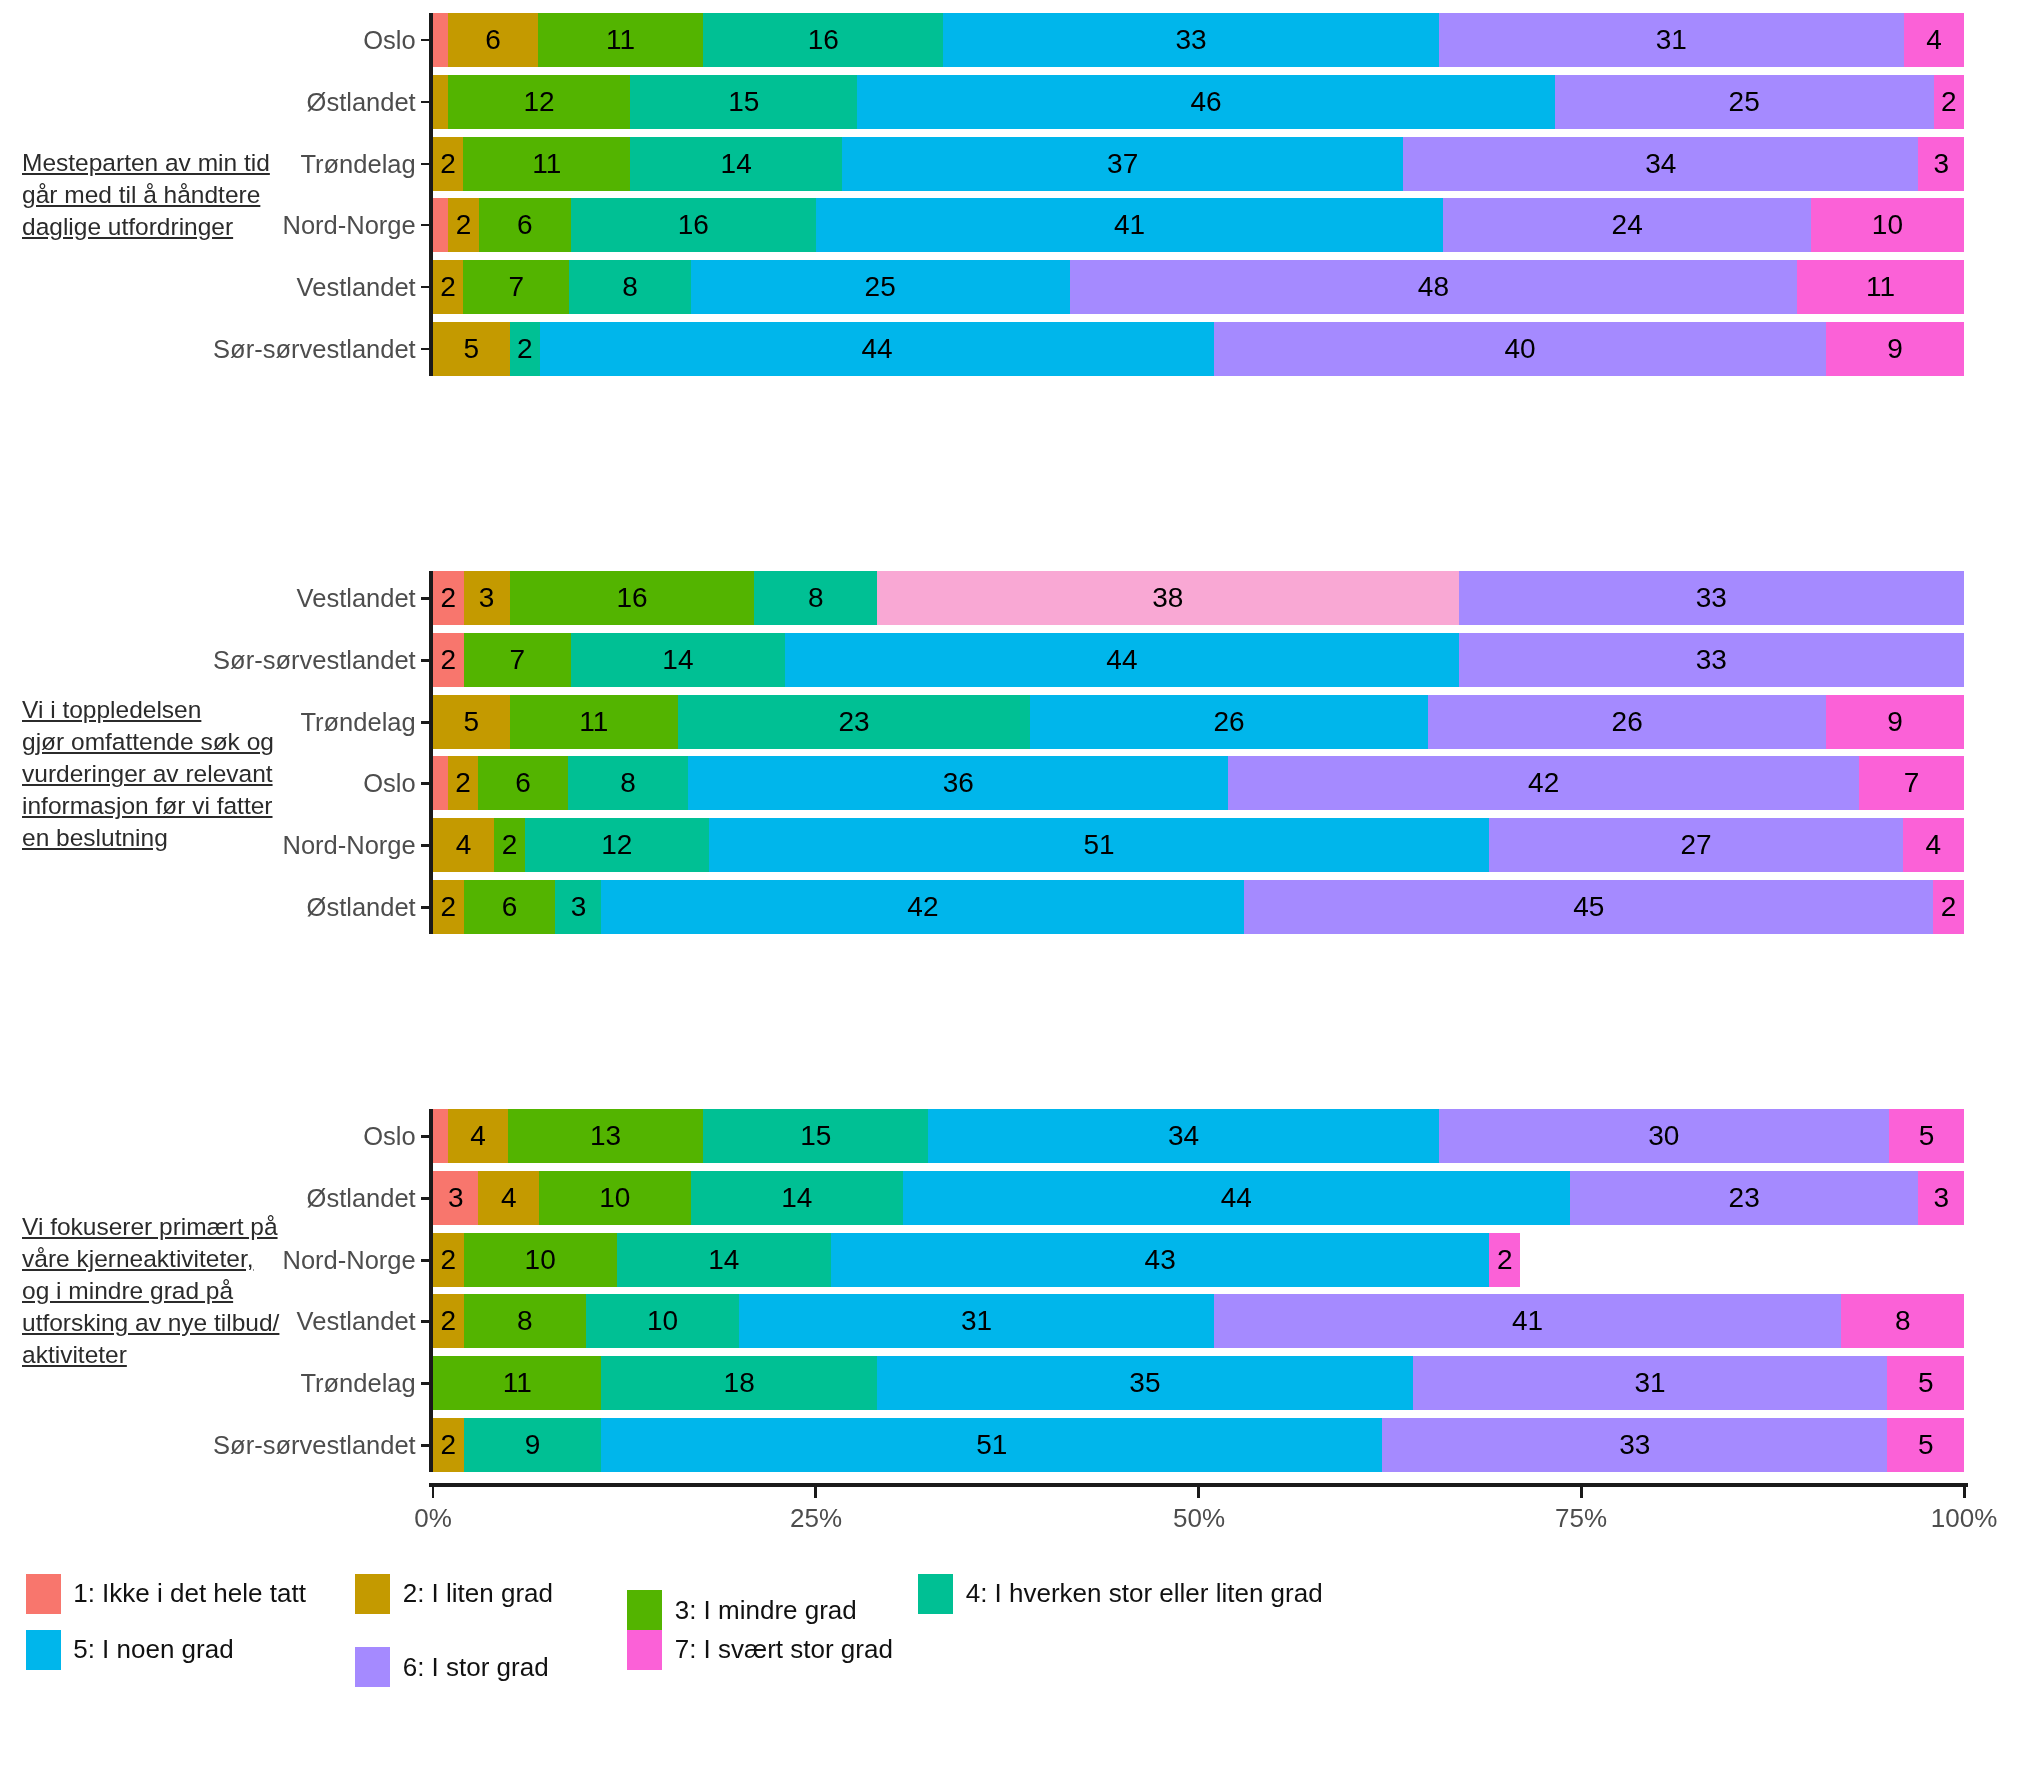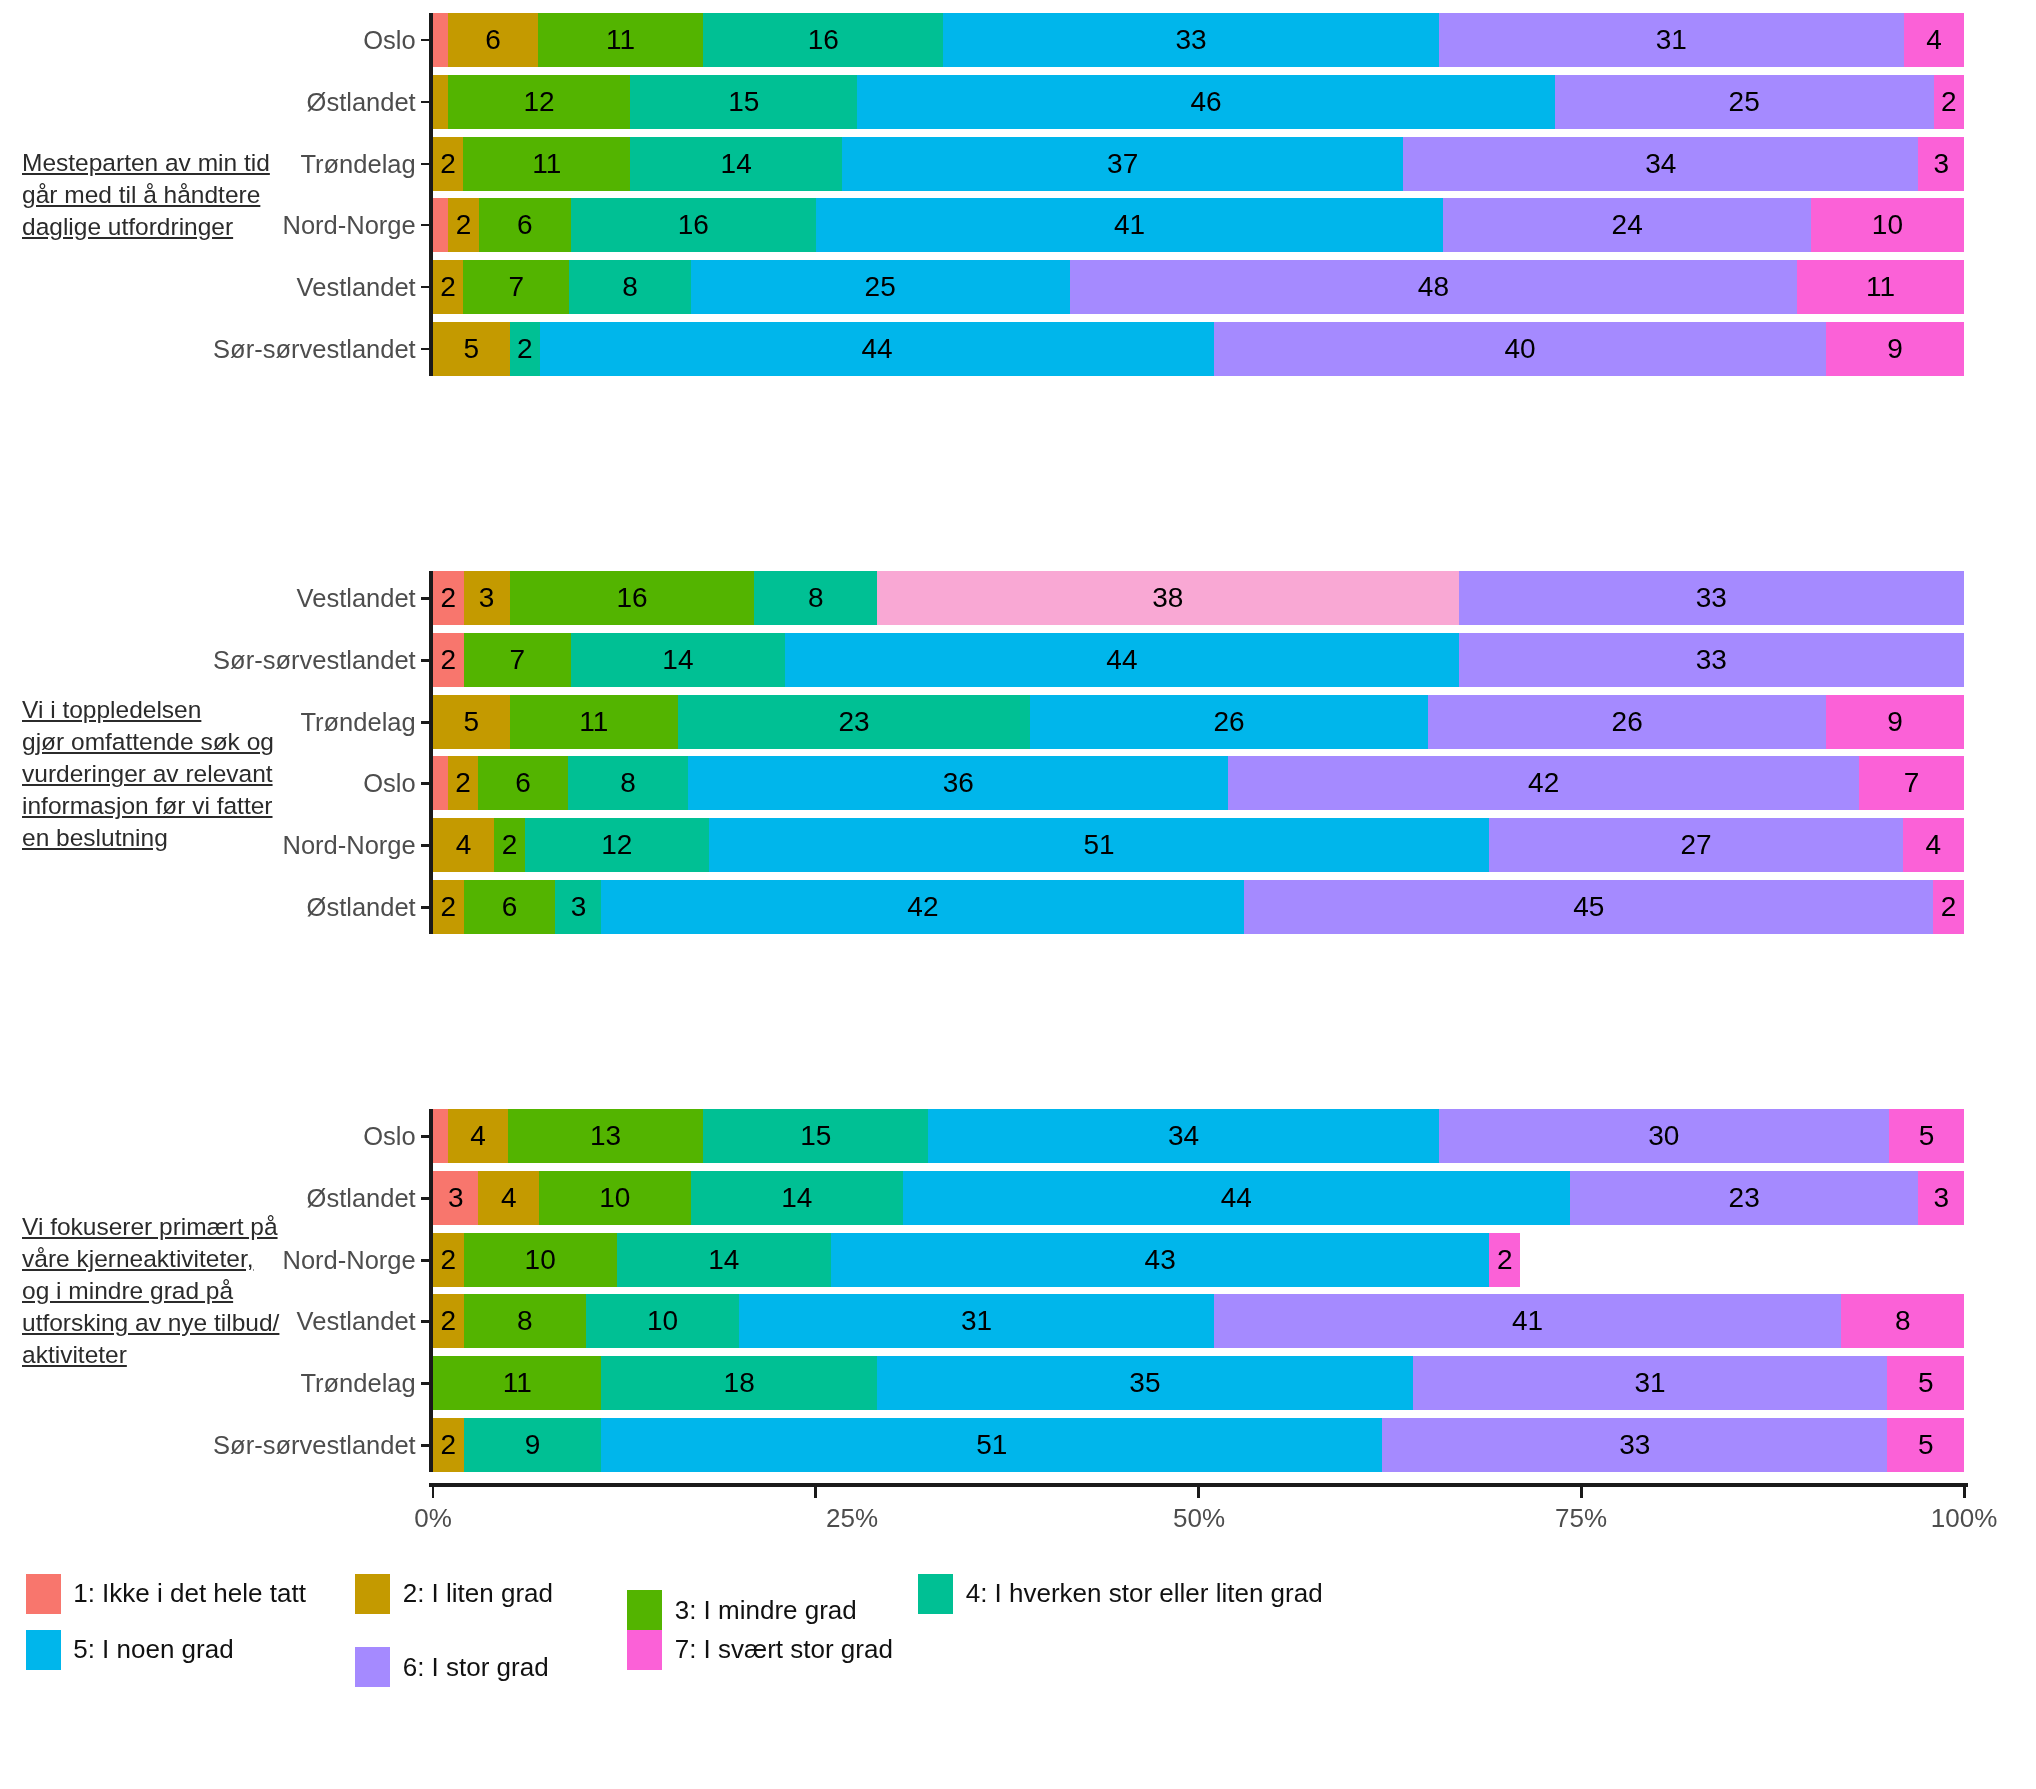--- a/index.html
+++ b/index.html
@@ -527,21 +527,21 @@
             </div>
           </div>
         </div>
       </div>
     </div>
   <div id="xaxis" style="top: 1483px; height: 55px;">
       <div class="axbar"></div>
       <div class="xtick" style="left: -1.4px;"></div>
       <div class="xlab" style="left: 0px;">0%</div>
       <div class="xtick" style="left: 381px;"></div>
-      <div class="xlab" style="left: 383px; margin-left: 36px;">25%</div>
+      <div class="xlab" style="left: 383px;">25%</div>
       <div class="xtick" style="left: 764px;"></div>
       <div class="xlab" style="left: 766px;">50%</div>
       <div class="xtick" style="left: 1147px;"></div>
       <div class="xlab" style="left: 1148px;">75%</div>
       <div class="xtick" style="left: 1530px;"></div>
       <div class="xlab" style="left: 1531px;">100%</div>
     </div>
   <div id="legend" style="top: 1570px;">
       <div class="legrow">
         <div class="legitem" style="left: 25.5px; top: 3.6px;">

